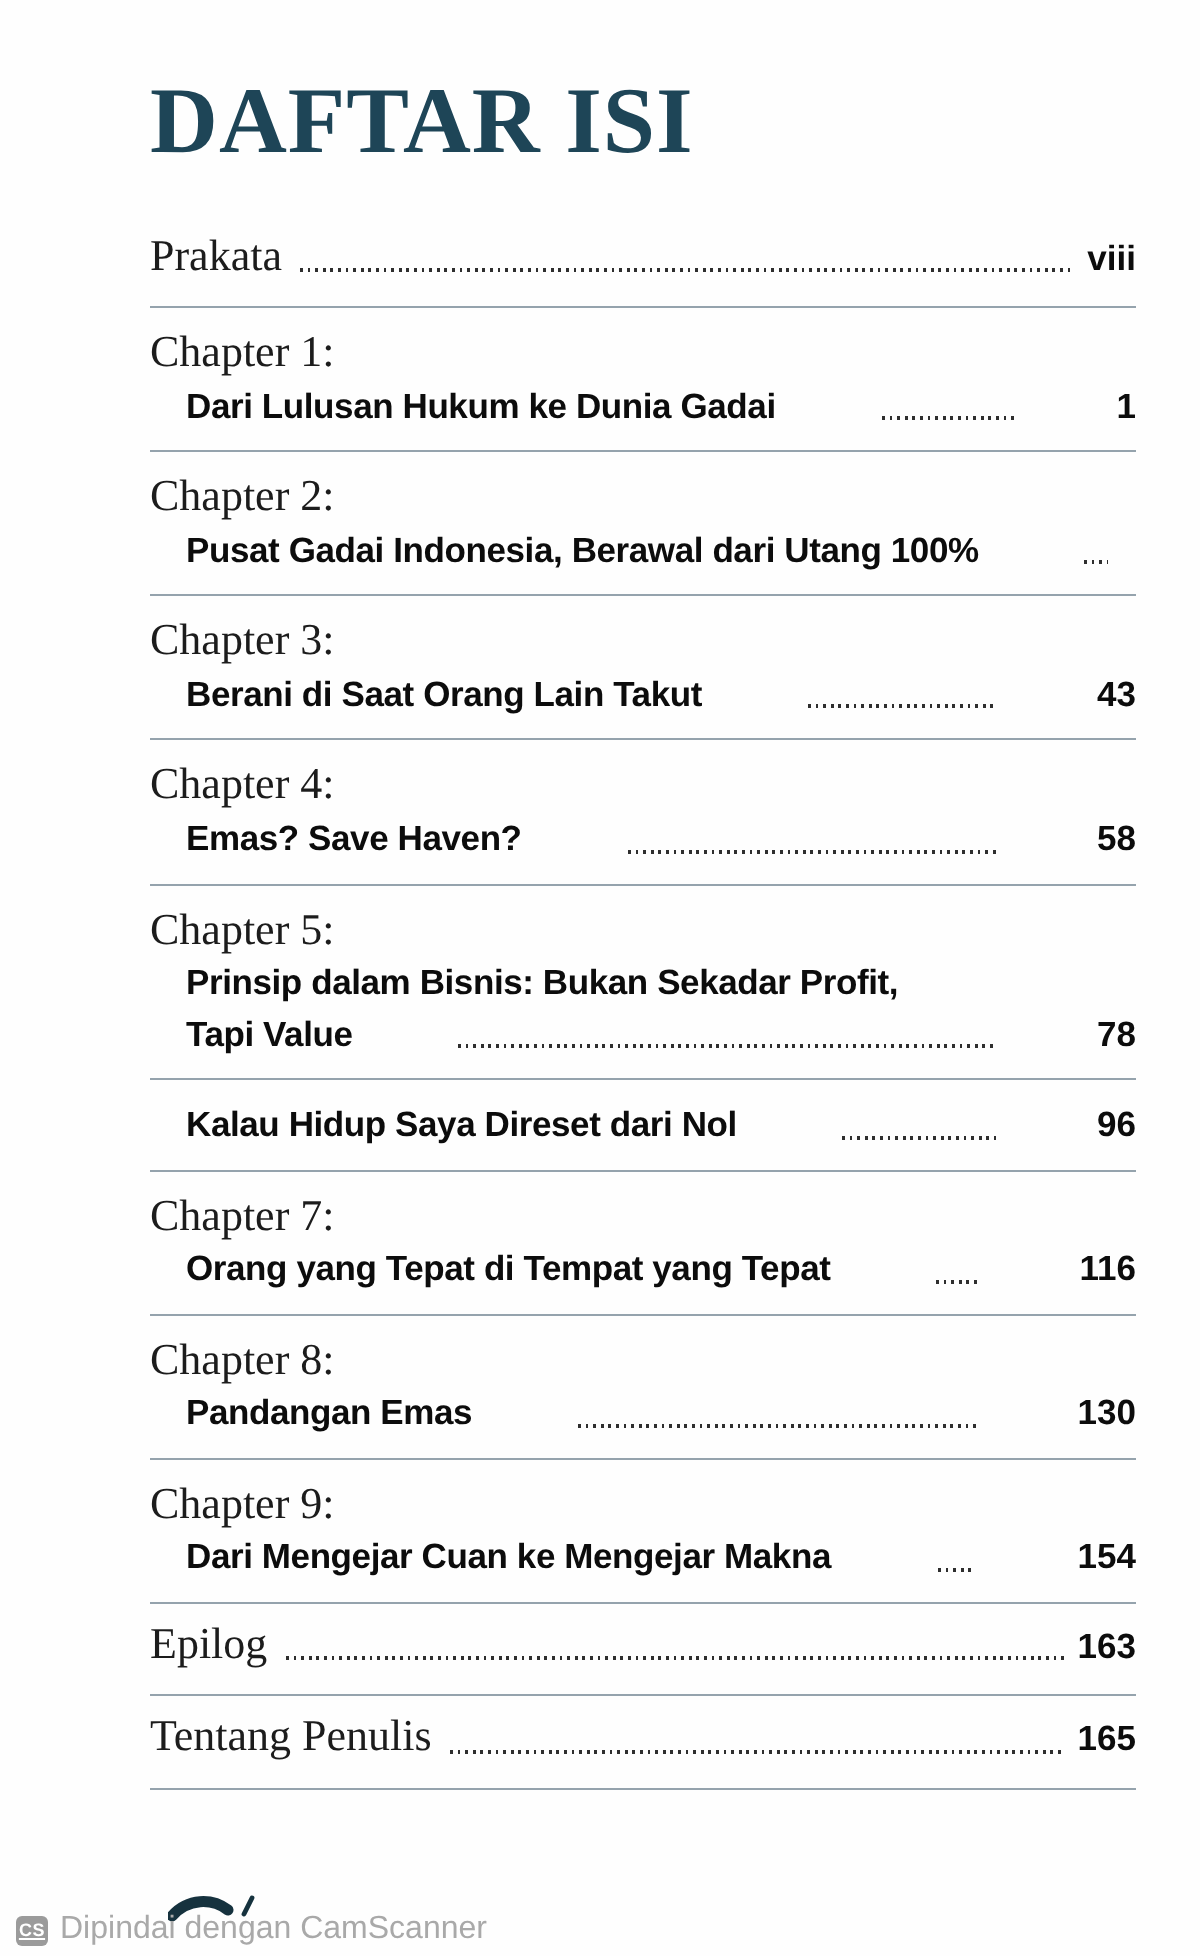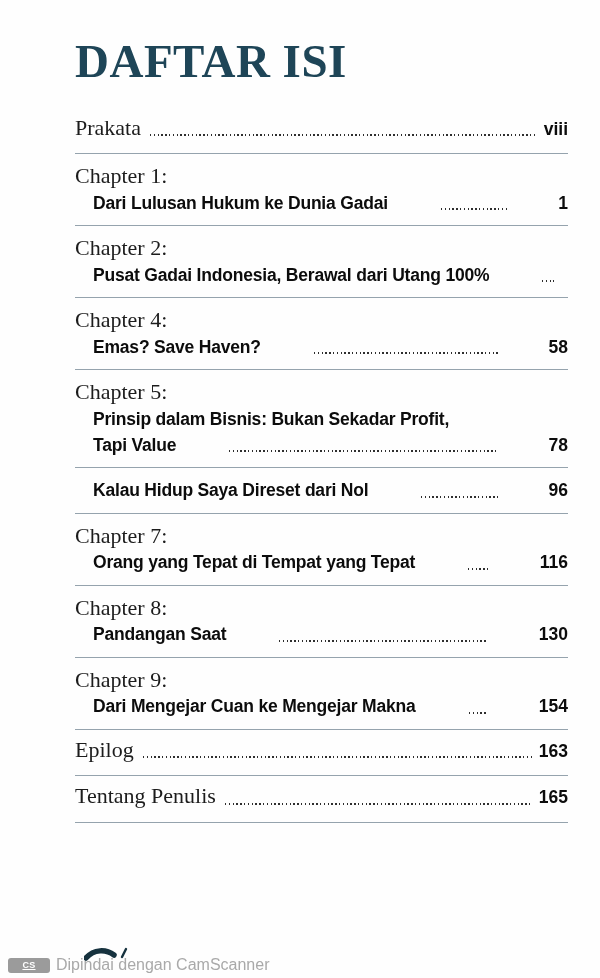--- a/index.html
+++ b/index.html
@@ -82,21 +82,21 @@
   }
 
   .arc-mark { position: absolute; left: 84px; top: 946px; }
 
   .footer {
     position: absolute; left: 8px; top: 956px;
     display: flex; align-items: center;
   }
   .cs-badge {
     display: inline-flex; align-items: center; justify-content: center;
-    width: 42px; height: 15px;
+    width: 16px; height: 15px;
     background: var(--badge_gray);
     border-radius: 3px;
     color: #ffffff;
     font-family: "Liberation Sans", sans-serif;
     font-weight: bold; font-size: 9px;
     letter-spacing: 0.3px;
     text-decoration: underline;
   }
   .cs-text {
     margin-left: 6px;
@@ -133,20 +133,28 @@
 
     <section class="entry chapter">
       <div class="chapter-label">Chapter 2:</div>
       <div class="row title-row">
         <span class="bold-sans">Pusat Gadai Indonesia, Berawal dari Utang 100%</span>
         <span class="leader"></span>
         <span class="pagenum">15</span>
       </div>
     </section>
 
+    <section class="entry chapter">
+      <div class="chapter-label">Chapter 3:</div>
+      <div class="row title-row">
+        <span class="bold-sans">Berani di Saat Orang Lain Takut</span>
+        <span class="leader"></span>
+        <span class="pagenum">43</span>
+      </div>
+    </section>
 
     <section class="entry chapter">
       <div class="chapter-label">Chapter 4:</div>
       <div class="row title-row">
         <span class="bold-sans">Emas? Save Haven?</span>
         <span class="leader"></span>
         <span class="pagenum">58</span>
       </div>
     </section>
 
@@ -173,21 +181,21 @@
       <div class="row title-row">
         <span class="bold-sans">Orang yang Tepat di Tempat yang Tepat</span>
         <span class="leader"></span>
         <span class="pagenum">116</span>
       </div>
     </section>
 
     <section class="entry chapter">
       <div class="chapter-label">Chapter 8:</div>
       <div class="row title-row">
-        <span class="bold-sans">Pandangan Saat</span>
+        <span class="bold-sans">Pandangan Emas</span>
         <span class="leader"></span>
         <span class="pagenum">130</span>
       </div>
     </section>
 
     <section class="entry chapter">
       <div class="chapter-label">Chapter 9:</div>
       <div class="row title-row">
         <span class="bold-sans">Dari Mengejar Cuan ke Mengejar Makna</span>
         <span class="leader"></span>

